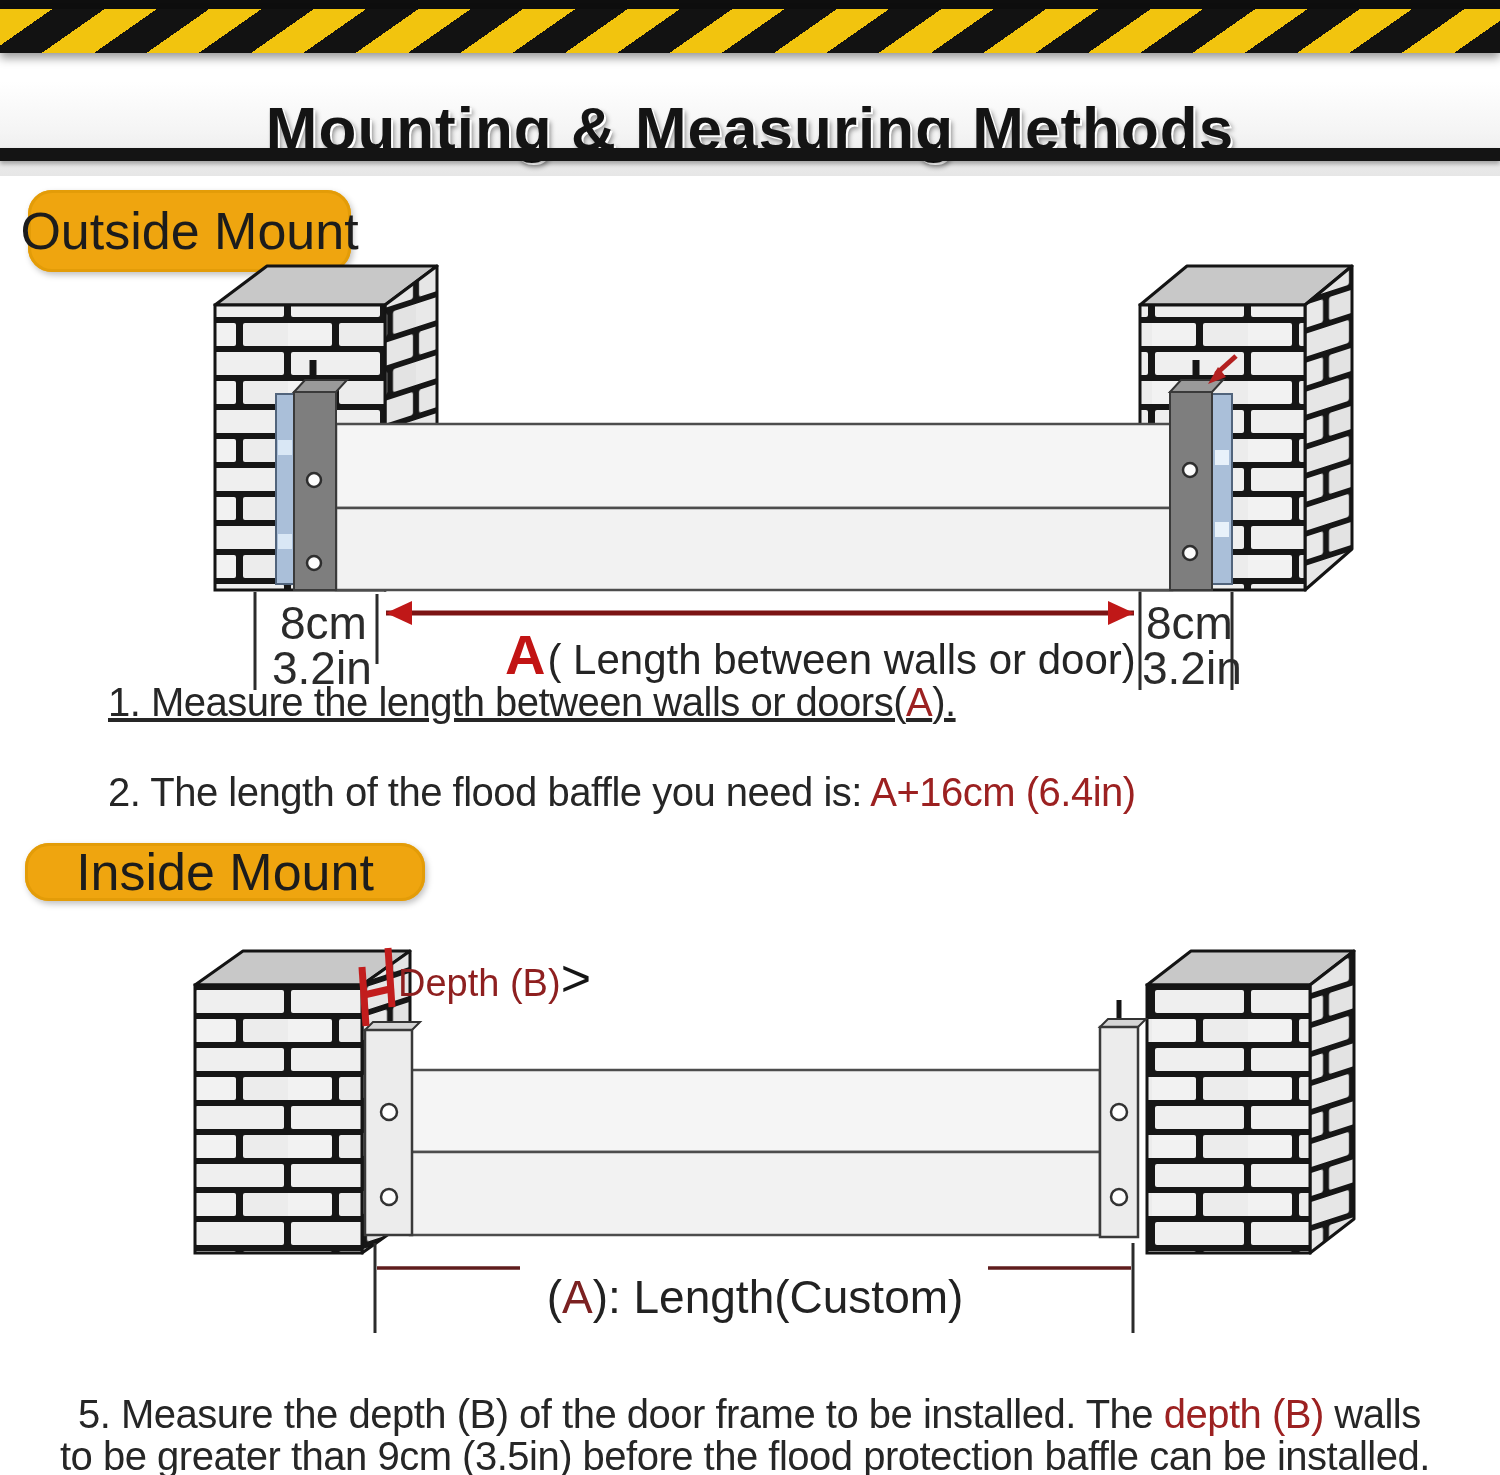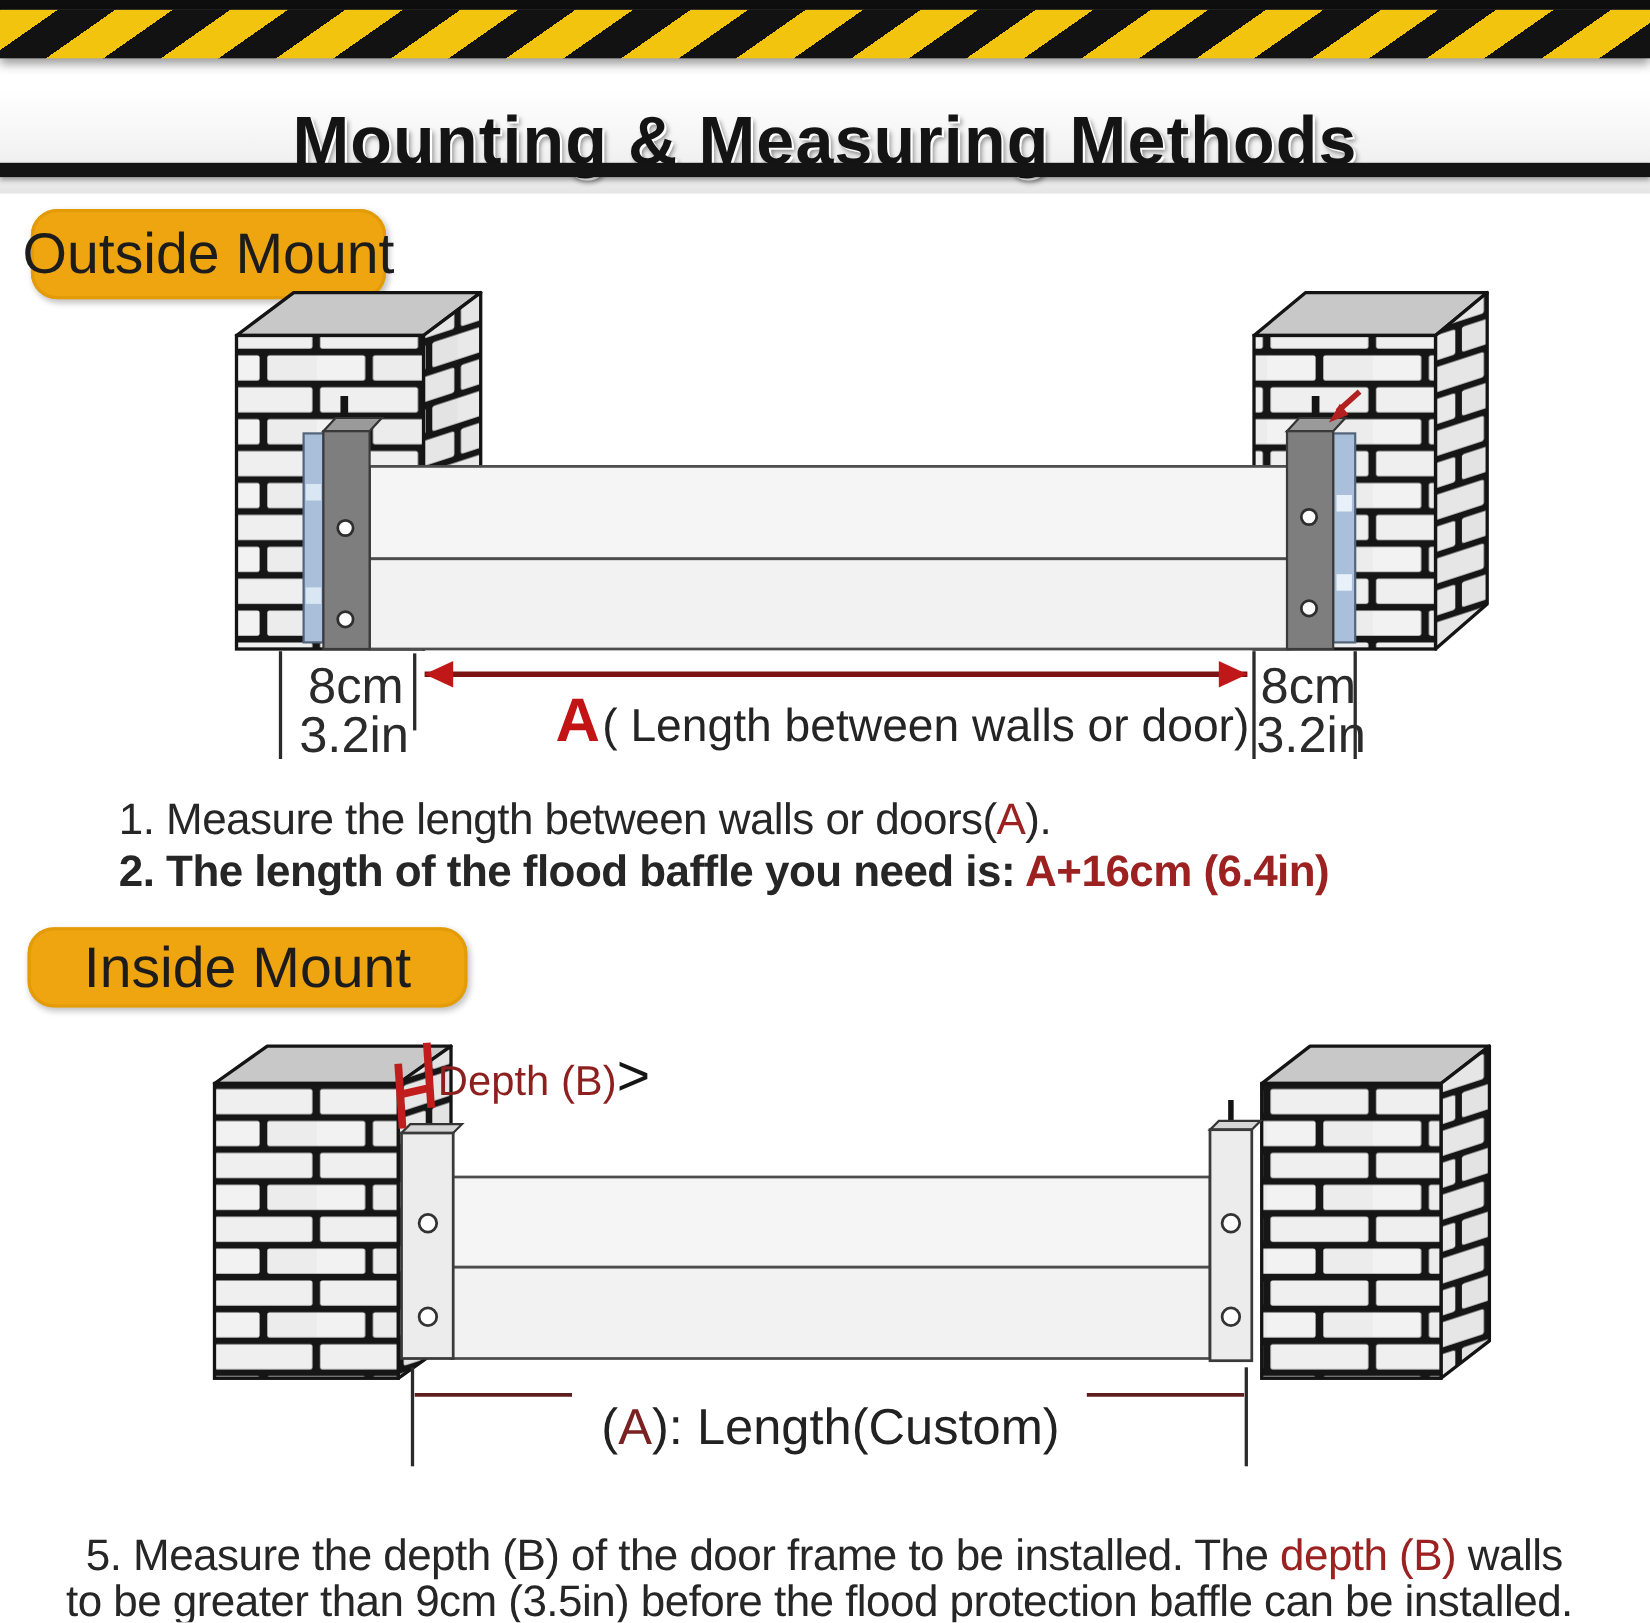--- a/index.html
+++ b/index.html
@@ -27,21 +27,21 @@
   }
   .band-black{left:0;top:148px;width:1500px;height:13px;background:#141414;box-shadow:0 3px 4px rgba(0,0,0,0.3);}
 
   
   .section-label{
     background:#efa50f;border-radius:24px;color:#1c1c1c;
     display:flex;align-items:center;justify-content:center;
     font-size:52px;box-shadow:2px 3px 6px rgba(0,0,0,0.25), inset 0 0 0 3px #e39c08;
   }
   .label-outside{left:28px;top:190px;width:323px;height:82px;}
-  .label-inside{left:25px;top:843px;width:400px;height:73px;}
+  .label-inside{left:25px;top:843px;width:400px;height:58px;}
 
   
   .diagram{left:0;position:absolute;}
   #diagram-outside{top:260px;}
   #diagram-inside{top:930px;}
 
   
   .dim-text{font-size:46px;color:#2b2b2b;}
   .arrow-caption{display:flex;align-items:baseline;}
   .big-a{font-size:56px;font-weight:bold;color:#c21414;margin-right:2px;}
@@ -150,22 +150,22 @@
   <div class="abs dim-text" style="left:280px;top:596px;">8cm</div>
   <div class="abs dim-text" style="left:272px;top:641px;">3.2in</div>
   <div class="abs dim-text" style="left:1146px;top:596px;">8cm</div>
   <div class="abs dim-text" style="left:1142px;top:641px;">3.2in</div>
 
   <div class="abs arrow-caption" style="left:505px;top:622px;">
     <span class="big-a">A</span>
     <span class="caption-rest">( Length between walls or door)</span>
   </div>
 
-  <div class="abs step-line" style="left:108px;top:723px;"><span>1. Measure the length between walls or doors(</span><span class="red">A</span><span>).</span></div>
-  <div class="abs step-line" style="left:108px;top:770px;font-weight:bold;"><span>2. The length of the flood baffle you need is: </span><span class="red">A+16cm (6.4in)</span></div>
+  <div class="abs step-line" style="left:108px;top:680px;text-decoration:underline;"><span>1. Measure the length between walls or doors(</span><span class="red">A</span><span>).</span></div>
+  <div class="abs step-line" style="left:108px;top:770px;"><span>2. The length of the flood baffle you need is: </span><span class="red">A+16cm (6.4in)</span></div>
 
   <div class="abs section-label label-inside">
     <span>Inside Mount</span>
   </div>
 
   <svg id="diagram-inside" class="diagram" width="1500" height="420" viewBox="0 930 1500 420">
     <defs>
       <pattern id="brickA2" width="96" height="58" patternUnits="userSpaceOnUse">
         <rect width="96" height="58" fill="#161616"></rect>
         <rect x="3" y="4" width="89" height="23" rx="2" fill="#efefef"></rect>

